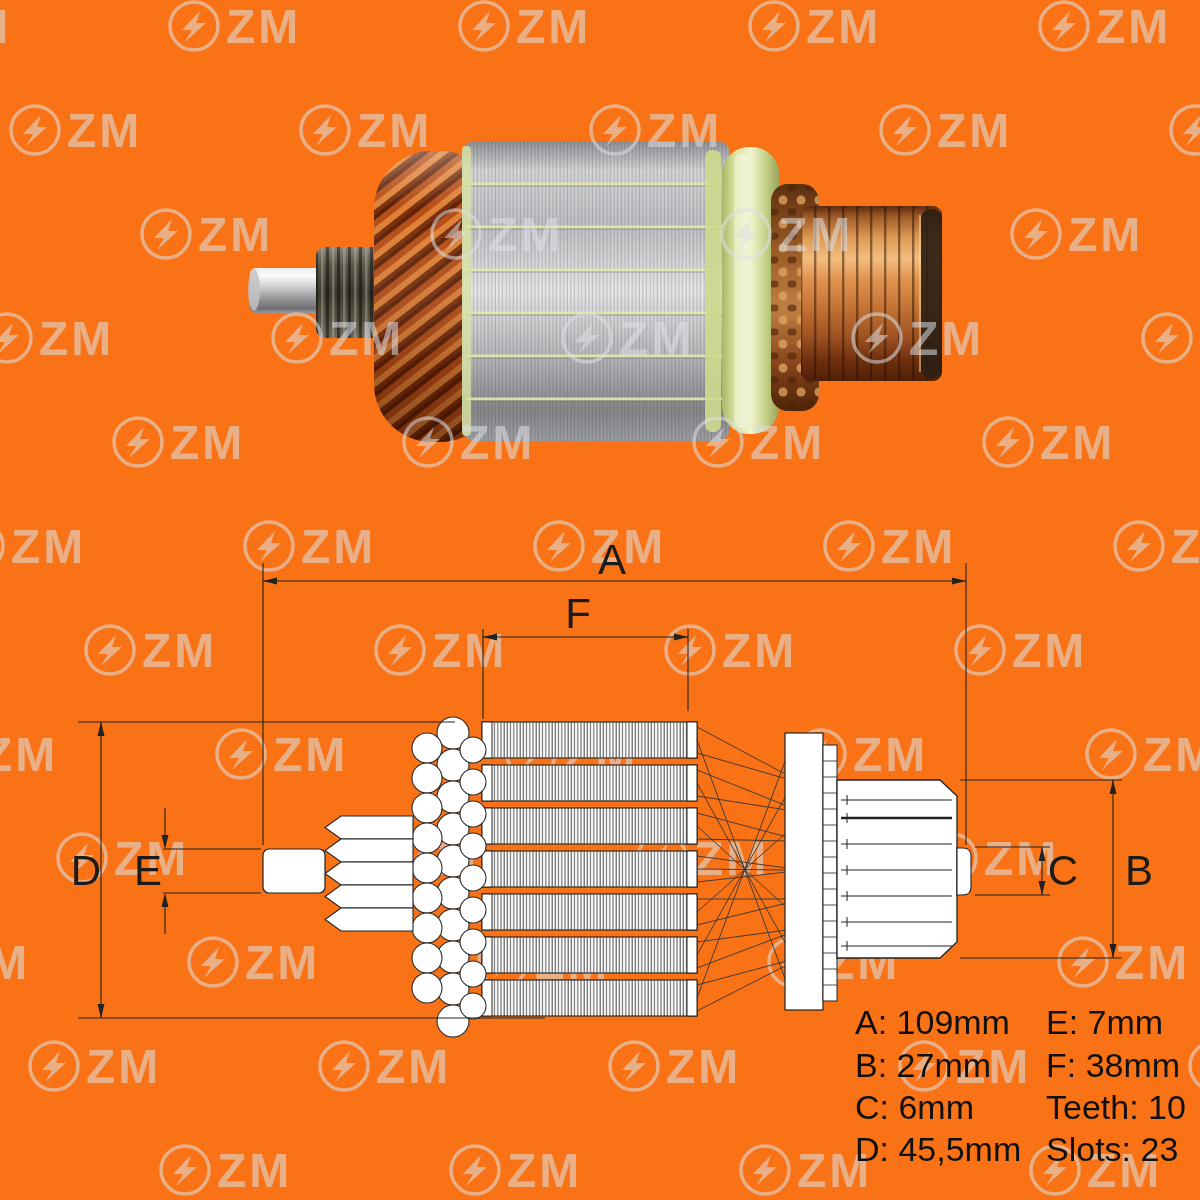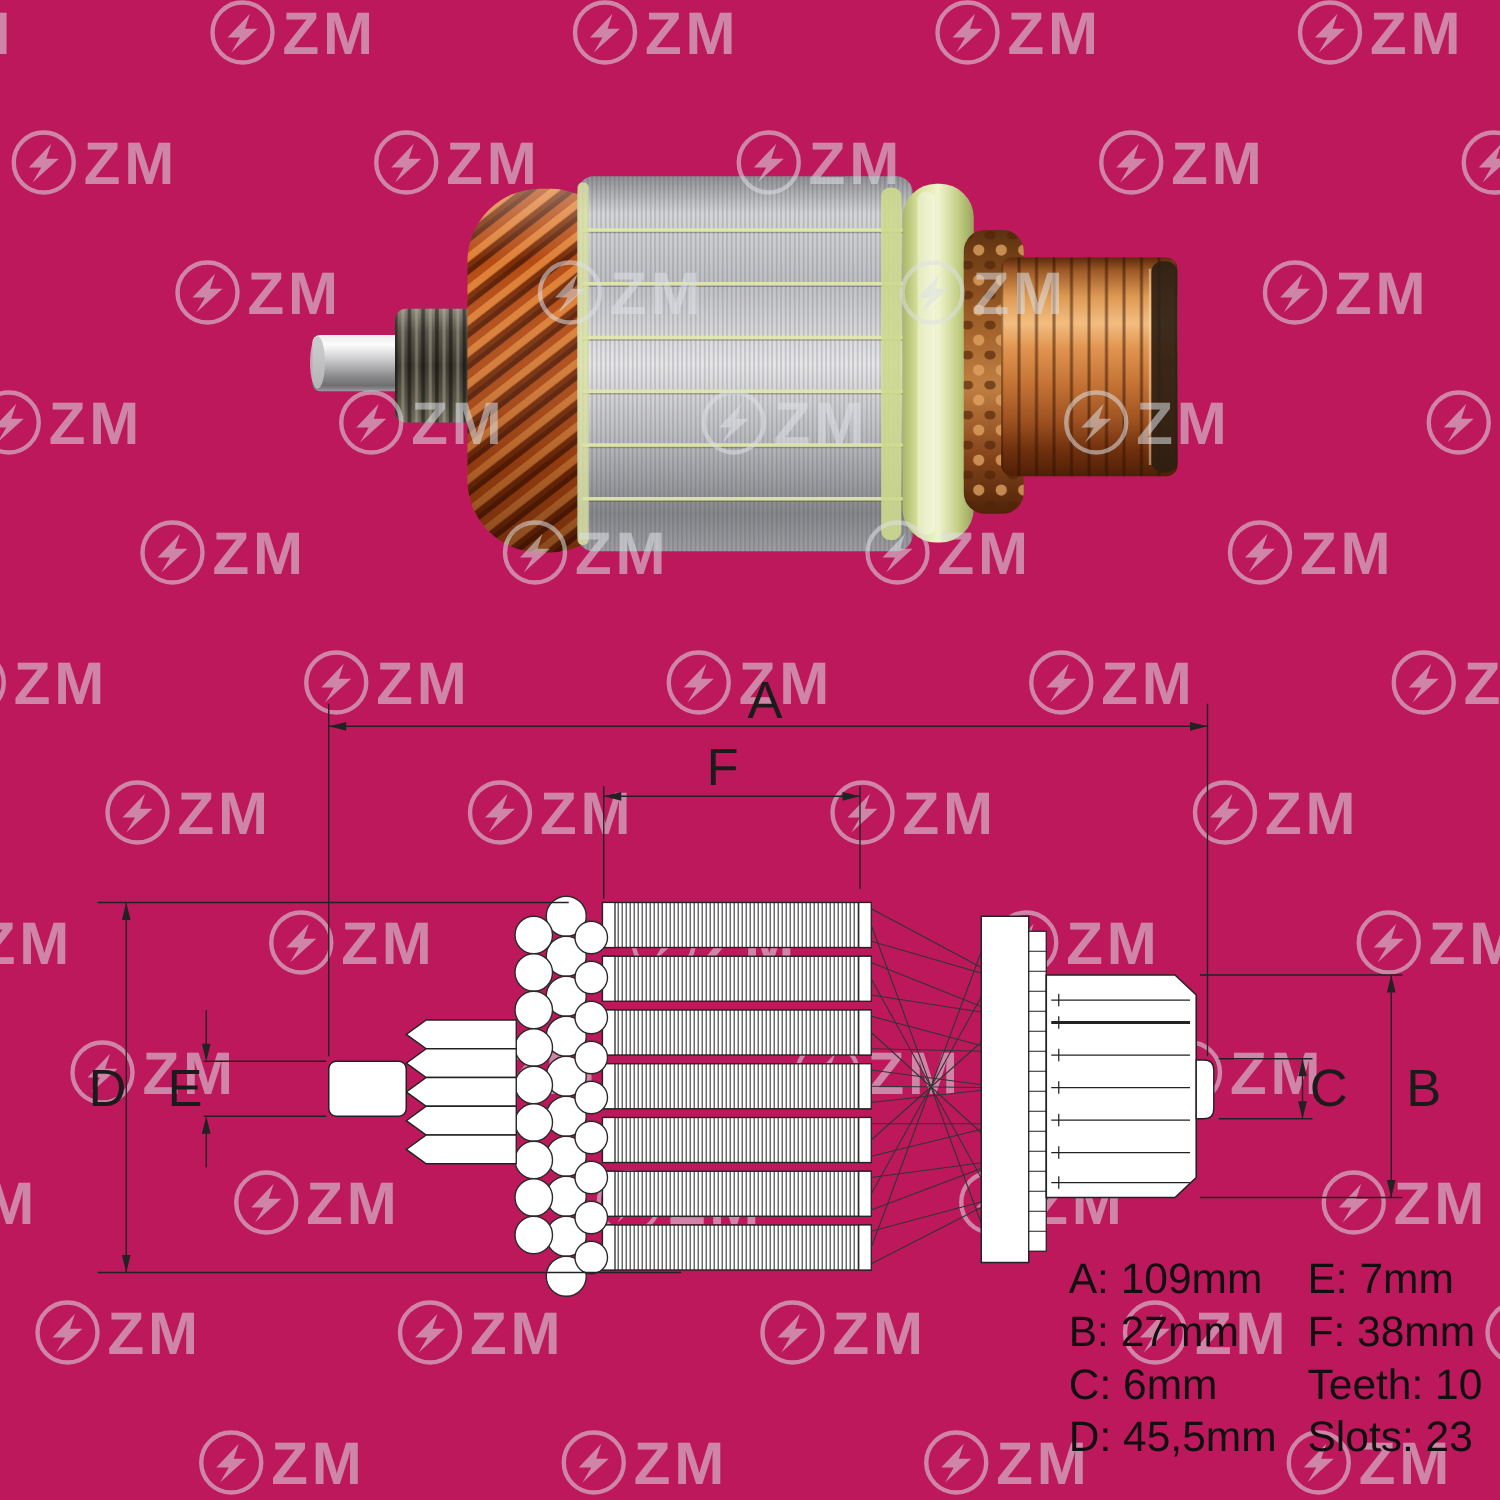--- a/index.html
+++ b/index.html
@@ -1,16 +1,16 @@
 <!DOCTYPE html>
 <html><head>
 <meta charset="utf-8">
 <style>
   html,body{margin:0;padding:0;background:#ffffff;}
-  .stage{position:relative;width:1200px;height:1200px;margin:0 auto;background:#be185d;overflow:hidden;
+  .stage{position:relative;width:1200px;height:1200px;margin:0 auto;background:#f97316;overflow:hidden;
          font-family:"Liberation Sans", sans-serif;}
   .stage svg{position:absolute;left:0;top:0;}
   text{font-family:"Liberation Sans", sans-serif;}
   .dimlabel{font-size:42px;fill:#1b1b1b;}
   .spec{font-size:34px;fill:#101010;}
 </style>
 </head>
 <body>
 
 <div class="stage">

